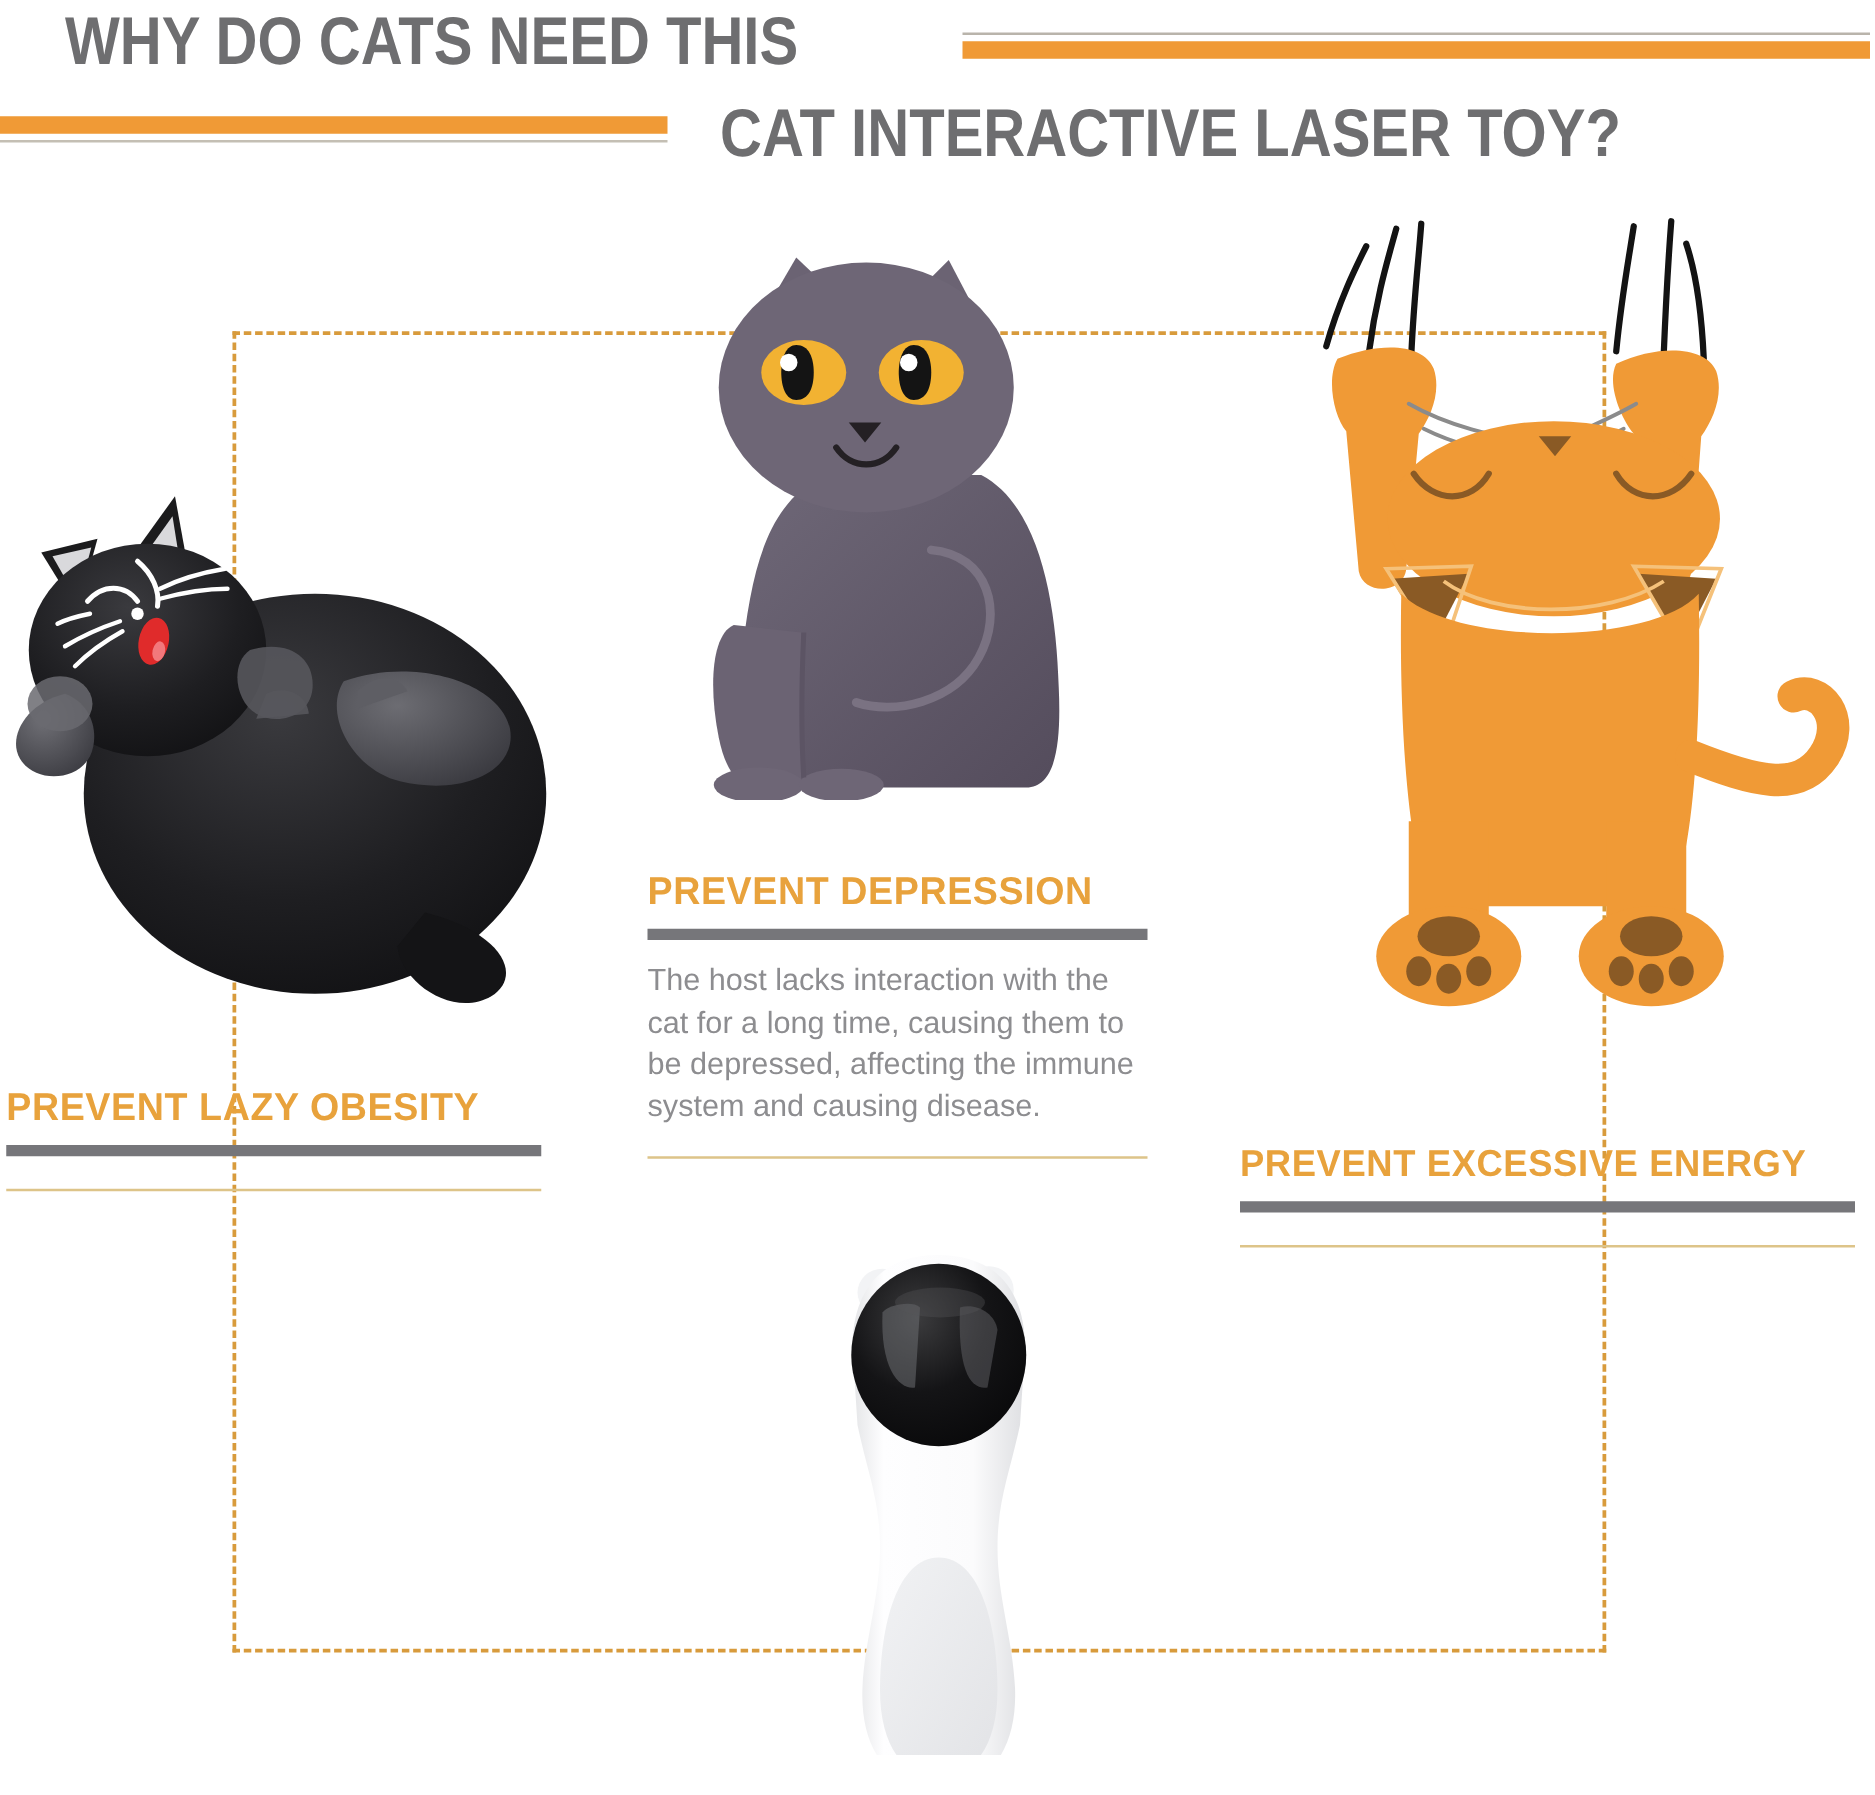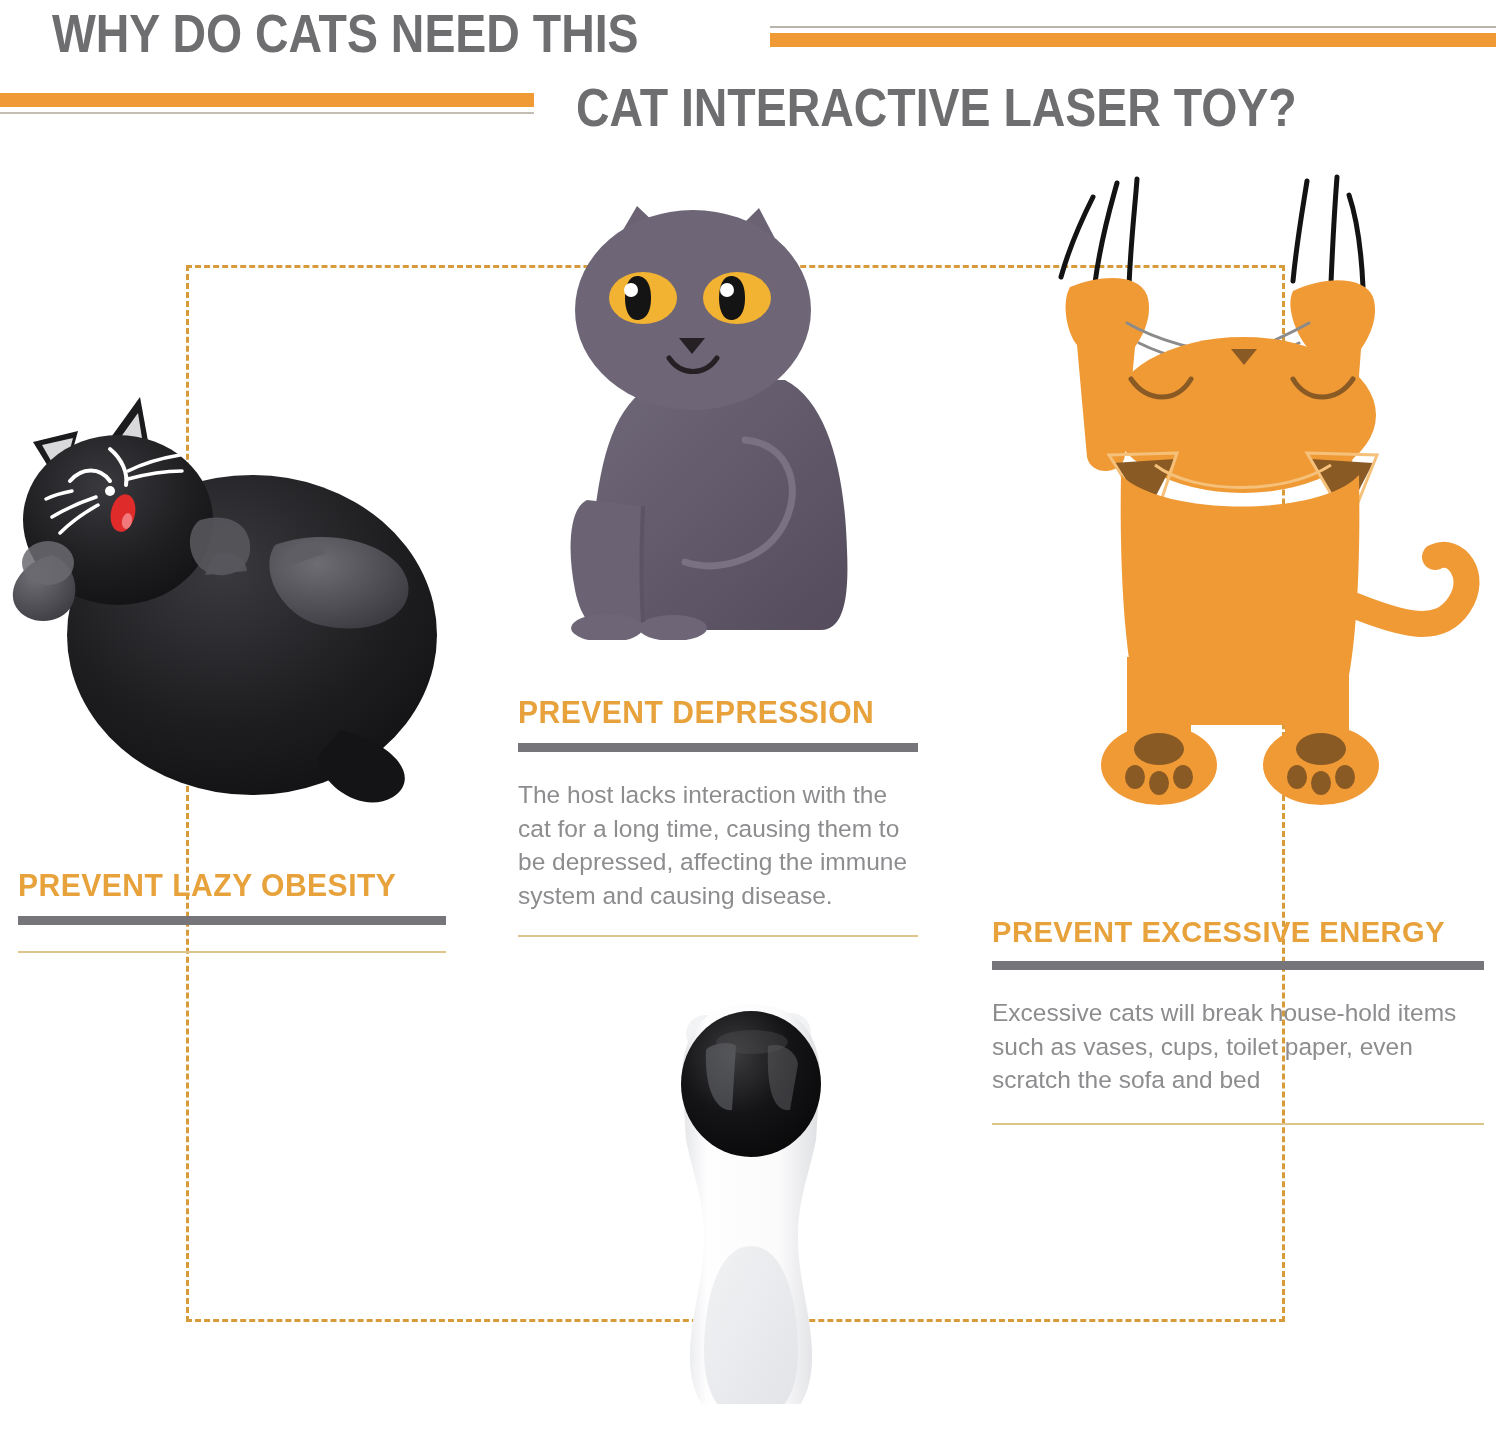--- a/index.html
+++ b/index.html
@@ -96,30 +96,30 @@
   }
   .heading-bar {
     height: 9px;
     background: #76767a;
     margin-top: 12px;
   }
   .block-body {
     color: #8d8d90;
     font-size: 24.5px;
     line-height: 33.5px;
-    margin-top: 26px;
+    margin-top: 16px;
     font-family: "Liberation Sans", sans-serif;
   }
   .bottom-rule {
     height: 2px;
     background: #ddc489;
   }
 
   
-  #block-obesity { left: 18px; top: 868px; width: 428px; }
+  #block-obesity { left: 5px; top: 868px; width: 428px; }
   #block-obesity .heading-bar { width: 428px; }
   #block-obesity .bottom-rule { width: 428px; margin-top: 26px; }
 
   
   #block-depression { left: 518px; top: 695px; width: 400px; }
   #block-depression .heading-bar { width: 400px; }
   #block-depression .bottom-rule { width: 400px; margin-top: 23px; }
 
   
   #block-energy { left: 992px; top: 915px; width: 492px; }
@@ -349,17 +349,16 @@
   <div class="block" id="block-depression">
     <div class="block-heading">PREVENT DEPRESSION</div>
     <div class="heading-bar"></div>
     <div class="block-body">The host lacks interaction with the cat for a long time, causing them to be depressed, affecting the immune system and causing disease.</div>
     <div class="bottom-rule"></div>
   </div>
 
   <div class="block" id="block-energy">
     <div class="block-heading">PREVENT EXCESSIVE ENERGY</div>
     <div class="heading-bar"></div>
-    <div class="block-body">Excessive cats will break house-hold items such as vases, cups, toilet paper, even scratch the sofa and bed</div>
     <div class="bottom-rule"></div>
   </div>
 
 </div>
 
 </body></html>

